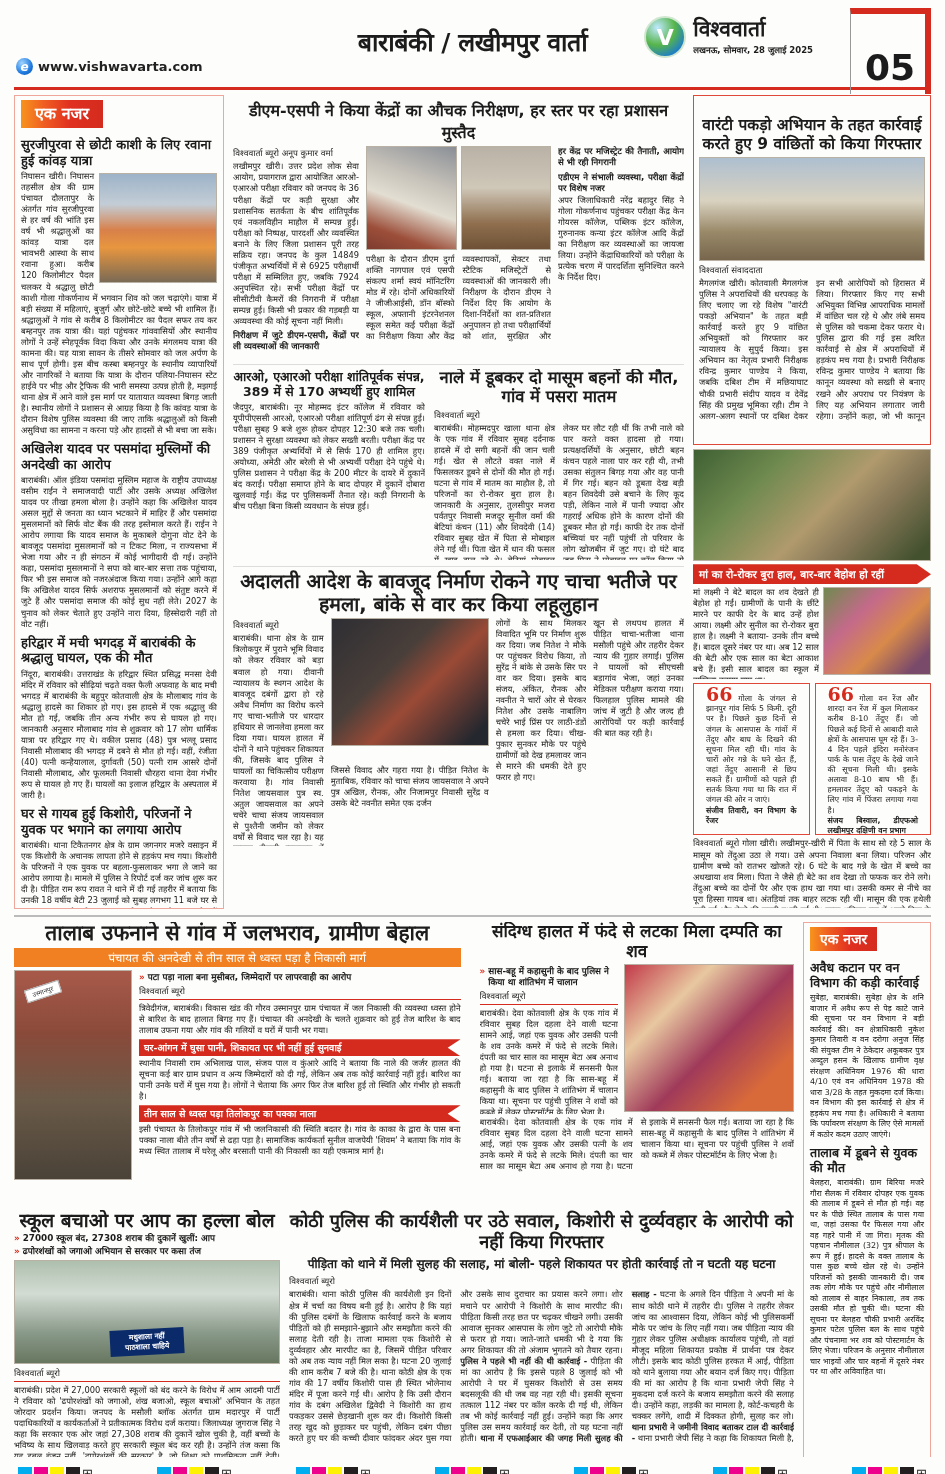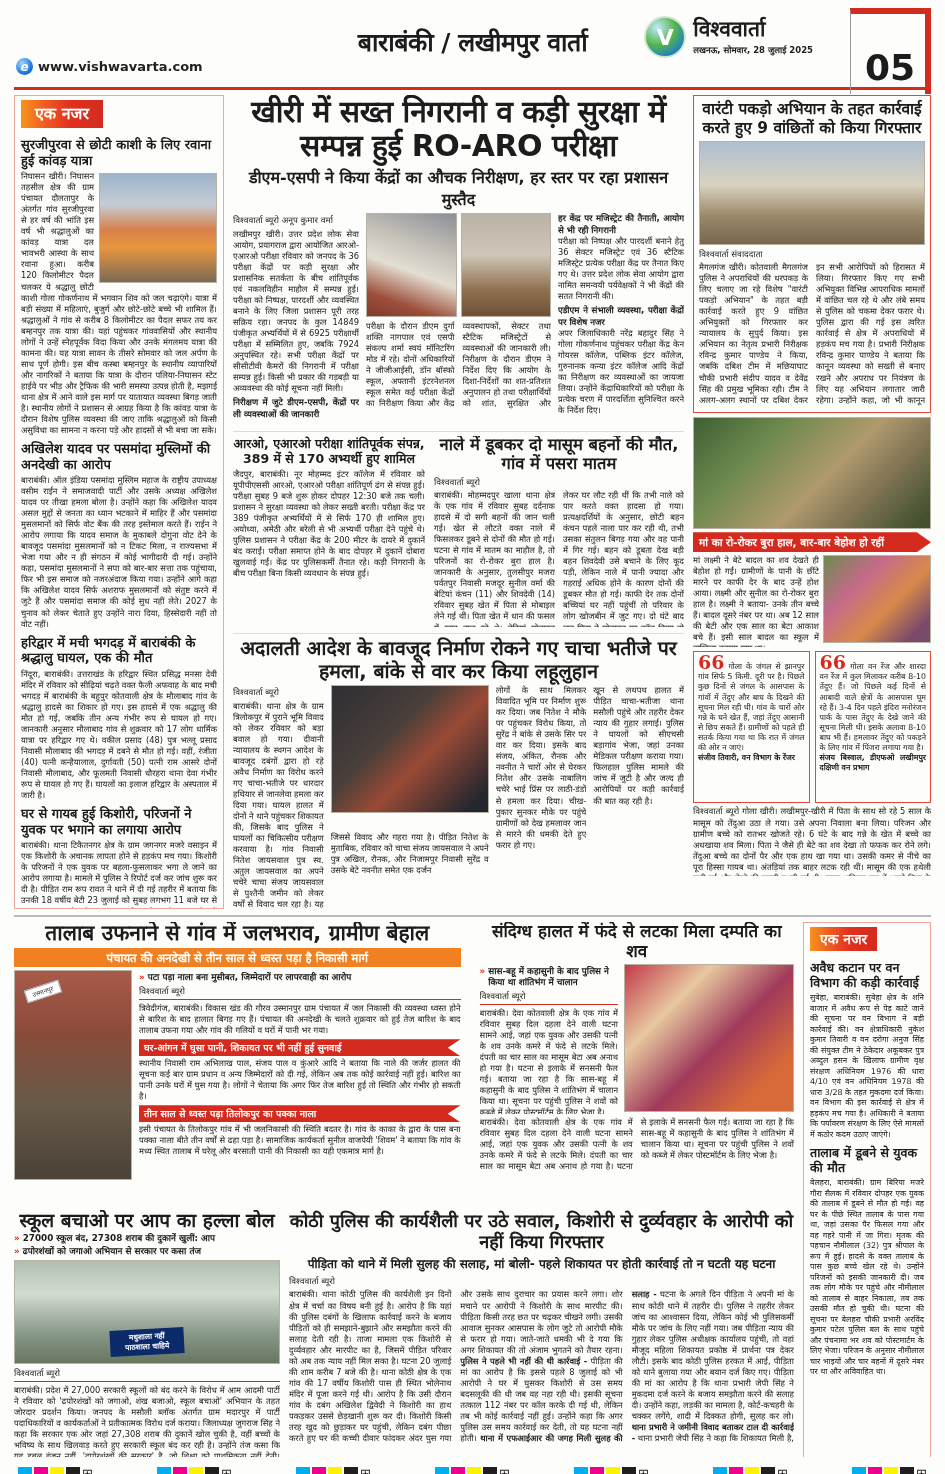--- a/index.html
+++ b/index.html
@@ -60,44 +60,44 @@
   .aro-head { font-size:12.5px; font-weight:800; text-align:center; line-height:1.2; margin-bottom:3px; }
   .nale-head { font-size:16.5px; font-weight:800; text-align:center; line-height:1.15; margin-bottom:2px; }
 
   .adl { margin-top:6px; border-top:1px solid #ddd; padding-top:3px; overflow:hidden; }
   .adl-head { font-size:19.5px; font-weight:800; text-align:center; line-height:1.18; }
   .adl-body { display:grid; grid-template-columns:1fr 158px 1fr 1fr; gap:7px; height:228px; overflow:hidden; margin-top:2px; }
   .adl-photo { width:100%; height:128px; }
 
   
   .rcol { overflow:hidden; }
-  .wrnt { border:1.5px solid #e0483a; padding:4px 5px; overflow:hidden; }
+  .wrnt { border:1.5px solid #e0483a; padding:20px 5px; overflow:hidden; }
   .wrnt-head { font-size:15.5px; font-weight:800; text-align:center; line-height:1.2; }
   .wrnt-photo { height:104px; margin:4px 0 3px 0; }
   .wrnt-body { height:146px; }
 
   .tnd-head { font-size:15.5px; font-weight:800; text-align:center; line-height:1.2; margin-top:6px; }
   .tnd-photo { height:112px; margin:4px 0 0 0; }
   .ribbon { background:#d42b1e; color:#fff; font-weight:800; font-size:10.5px; padding:3px 6px; margin:3px 0; clip-path:polygon(0 0,94% 0,100% 50%,94% 100%,0 100%); }
   .maa-row { display:flex; gap:4px; height:92px; overflow:hidden; }
   .maa-row .txt { flex:1; }
   .maa-photo { width:108px; height:88px; }
   .quotes { display:flex; gap:5px; margin-top:4px; height:152px; overflow:hidden; }
-  .qbox { flex:1; border:1.5px solid #e0483a; padding:3px 4px; font-size:7.8px; line-height:1.3; text-align:justify; overflow:hidden; }
+  .qbox { flex:1; border:1.5px solid #e0483a; padding:3px 12px; font-size:7.8px; line-height:1.3; text-align:justify; overflow:hidden; }
   .qmark { color:#d42b1e; font-size:19px; font-weight:800; line-height:.8; font-family:"DejaVu Serif","Liberation Serif",serif; }
   .qattr { font-weight:bold; }
   .tnd-detail { margin-top:3px; height:70px; overflow:hidden; }
 
   
   .bottom { display:grid; grid-template-columns:1fr 128px; gap:9px; height:542px; margin-top:6px; border-top:2px solid #bbb; padding-top:5px; overflow:hidden; }
   .band1 { display:grid; grid-template-columns:1.42fr 1fr; gap:19px; height:282px; overflow:hidden; }
   .band2 { display:grid; grid-template-columns:266px 1fr; gap:9px; height:248px; overflow:hidden; margin-top:6px; }
 
   .tlb-head { font-size:21px; font-weight:800; text-align:center; line-height:1.1; }
-  .orange-bar { background:#f08021; color:#fff; font-weight:700; font-size:11.5px; text-align:center; padding:2px 4px; margin:3px 0; }
+  .orange-bar { background:#f08021; color:#fff; font-weight:400; font-size:11.5px; text-align:center; padding:2px 4px; margin:3px 0; }
   .tlb-row { display:grid; grid-template-columns:118px 1fr; gap:7px; height:212px; overflow:hidden; }
   .tlb-photo { height:210px; }
   .sign-chip { position:absolute; top:14px; left:10px; background:#fff; color:#333; font-size:6.5px; padding:1px 6px; transform:rotate(-18deg); border:1px solid #aaa; }
   .bullet { display:flex; gap:3px; font-size:8.8px; font-weight:bold; line-height:1.25; margin:2px 0; }
   .bullet .bmark { color:#e0301f; font-weight:800; }
   .ribbon2 { background:#d42b1e; color:#fff; font-weight:800; font-size:9.5px; padding:2px 5px; margin:3px 0 2px 0; clip-path:polygon(0 0,100% 0,96% 50%,100% 100%,0 100%); }
 
   .sdg-head { font-size:17px; font-weight:800; text-align:center; line-height:1.15; }
   .sdg-row { display:grid; grid-template-columns:1fr 170px; gap:6px; margin-top:3px; height:150px; overflow:hidden; }
   .sdg-photo { height:148px; }
@@ -170,38 +170,36 @@
       </div>
 
       <div class="en-art">
         <h3>घर से गायब हुई किशोरी, परिजनों ने युवक पर भगाने का लगाया आरोप</h3>
         <div class="body-sm">बाराबंकी। थाना टिकैतनगर क्षेत्र के ग्राम जगनगर मजरे वसाइन में एक किशोरी के अचानक लापता होने से हड़कंप मच गया। किशोरी के परिजनों ने एक युवक पर बहला-फुसलाकर भगा ले जाने का आरोप लगाया है। मामले में पुलिस ने रिपोर्ट दर्ज कर जांच शुरू कर दी है। पीड़ित राम रूप रावत ने थाने में दी गई तहरीर में बताया कि उनकी 18 वर्षीय बेटी 23 जुलाई को सुबह लगभग 11 बजे घर से अचानक गायब हो गई। उस समय परिवार के सभी सदस्य खेत में धान की रोपाई कर रहे थे। दोपहर में घर लौटने पर जब बेटी नहीं मिली तो उसकी तलाश शुरू की गई।</div>
       </div>
     </div>
 
     <div class="clip">
       <div>
-        <div class="main-hl">खीरी में सख्त निगरानी व कड़ी सुरक्षा में सम्पन्न हुई RO-ARO परीक्षा</div>
         <div class="main-sub">डीएम-एसपी ने किया केंद्रों का औचक निरीक्षण, हर स्तर पर रहा प्रशासन मुस्तैद</div>
         <div class="main-body">
           <div class="body-sm clip">
             <div class="byline">विश्ववार्ता ब्यूरो अनूप कुमार वर्मा</div>
             <span>लखीमपुर खीरी। उत्तर प्रदेश लोक सेवा आयोग, प्रयागराज द्वारा आयोजित आरओ-एआरओ परीक्षा रविवार को जनपद के 36 परीक्षा केंद्रों पर कड़ी सुरक्षा और प्रशासनिक सतर्कता के बीच शांतिपूर्वक एवं नकलविहीन माहौल में सम्पन्न हुई। परीक्षा को निष्पक्ष, पारदर्शी और व्यवस्थित बनाने के लिए जिला प्रशासन पूरी तरह सक्रिय रहा। जनपद के कुल 14849 पंजीकृत अभ्यर्थियों में से 6925 परीक्षार्थी परीक्षा में सम्मिलित हुए, जबकि 7924 अनुपस्थित रहे। सभी परीक्षा केंद्रों पर सीसीटीवी कैमरों की निगरानी में परीक्षा सम्पन्न हुई। किसी भी प्रकार की गड़बड़ी या अव्यवस्था की कोई सूचना नहीं मिली।</span>
             <div class="inline-head">निरीक्षण में जुटे डीएम-एसपी, केंद्रों पर ली व्यवस्थाओं की जानकारी</div>
           </div>
           <div class="clip">
             <div class="main-mid-photos">
               <span class="ph ph-steps"></span>
               <span class="ph ph-walk"></span>
             </div>
             <div class="body-sm cols2" style="margin-top:4px; height:98px; overflow:hidden;">परीक्षा के दौरान डीएम दुर्गा शक्ति नागपाल एवं एसपी संकल्प शर्मा स्वयं मॉनिटरिंग मोड में रहे। दोनों अधिकारियों ने जीजीआईसी, डॉन बॉस्को स्कूल, अफ्तानी इंटरनेशनल स्कूल समेत कई परीक्षा केंद्रों का निरीक्षण किया और केंद्र व्यवस्थापकों, सेक्टर तथा स्टैटिक मजिस्ट्रेटों से व्यवस्थाओं की जानकारी ली। निरीक्षण के दौरान डीएम ने निर्देश दिए कि आयोग के दिशा-निर्देशों का शत-प्रतिशत अनुपालन हो तथा परीक्षार्थियों को शांत, सुरक्षित और भयमुक्त वातावरण मिले। एसपी ने पुलिस बल को सतर्क और संवेदनशील रहने के निर्देश दिए।</div>
           </div>
           <div class="body-sm clip">
             <div class="inline-head" style="margin-top:0;">हर केंद्र पर मजिस्ट्रेट की तैनाती, आयोग से भी रही निगरानी</div>
-            <span>परीक्षा को निष्पक्ष और पारदर्शी बनाने हेतु 36 सेक्टर मजिस्ट्रेट एवं 36 स्टैटिक मजिस्ट्रेट प्रत्येक परीक्षा केंद्र पर तैनात किए गए थे। उत्तर प्रदेश लोक सेवा आयोग द्वारा नामित समन्वयी पर्यवेक्षकों ने भी केंद्रों की सतत निगरानी की।</span>
             <div class="inline-head">एडीएम ने संभाली व्यवस्था, परीक्षा केंद्रों पर विशेष नजर</div>
             <span>अपर जिलाधिकारी नरेंद्र बहादुर सिंह ने गोला गोकर्णनाथ पहुंचकर परीक्षा केंद्र केन गोयरस कॉलेज, पब्लिक इंटर कॉलेज, गुरुनानक कन्या इंटर कॉलेज आदि केंद्रों का निरीक्षण कर व्यवस्थाओं का जायजा लिया। उन्होंने केंद्राधिकारियों को परीक्षा के प्रत्येक चरण में पारदर्शिता सुनिश्चित करने के निर्देश दिए।</span>
           </div>
         </div>
       </div>
 
       <div class="mid-row">
         <div class="clip">
           <div class="aro-head">आरओ, एआरओ परीक्षा शांतिपूर्वक संपन्न, 389 में से 170 अभ्यर्थी हुए शामिल</div>
           <div class="body-sm">जैदपुर, बाराबंकी। नूर मोहम्मद इंटर कॉलेज में रविवार को यूपीपीएससी आरओ, एआरओ परीक्षा शांतिपूर्ण ढंग से संपन्न हुई। परीक्षा सुबह 9 बजे शुरू होकर दोपहर 12:30 बजे तक चली। प्रशासन ने सुरक्षा व्यवस्था को लेकर सख्ती बरती। परीक्षा केंद्र पर 389 पंजीकृत अभ्यर्थियों में से सिर्फ 170 ही शामिल हुए। अयोध्या, अमेठी और बरेली से भी अभ्यर्थी परीक्षा देने पहुंचे थे। पुलिस प्रशासन ने परीक्षा केंद्र के 200 मीटर के दायरे में दुकानें बंद कराईं। परीक्षा समाप्त होने के बाद दोपहर में दुकानें दोबारा खुलवाई गईं। केंद्र पर पुलिसकर्मी तैनात रहे। कड़ी निगरानी के बीच परीक्षा बिना किसी व्यवधान के संपन्न हुई।</div>

